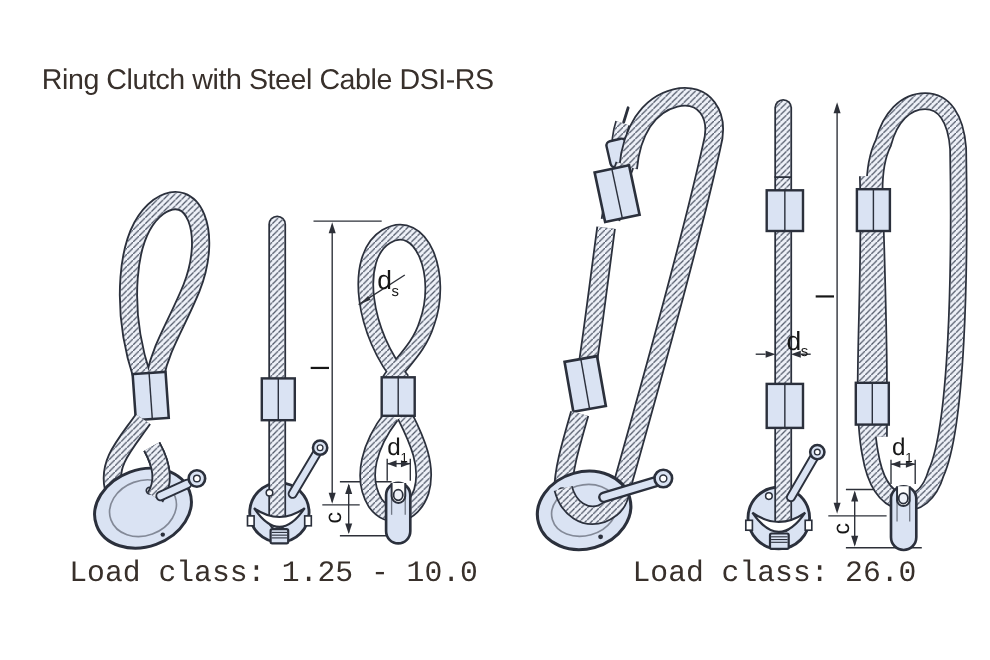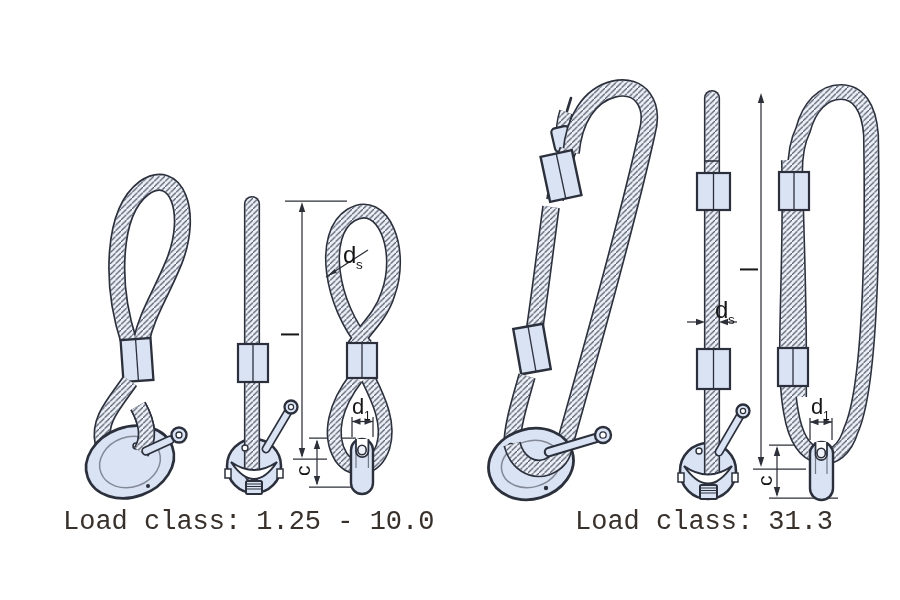--- a/index.html
+++ b/index.html
@@ -32,20 +32,21 @@
   .dim{fill:none;stroke:var(--dimension);stroke-width:1.25;}
   .dimf{fill:var(--dimension);stroke:none;}
   .fs24{font-size:24px;} .fs23{font-size:23px;} .fs22{font-size:22px;}
   .fs21{font-size:21px;} .fs13{font-size:13.5px;} .fs12{font-size:12px;}
 </style>
 </head>
 <body>
 
 <div class="stage">
 
+  <div class="title">Ring Clutch with Steel Cable DSI-RS</div>
 
   <svg width="900" height="600" viewBox="0 0 900 600">
     <defs>
       <pattern id="hatch" width="5.5" height="5.5" patternUnits="userSpaceOnUse">
         <path d="M-1,6.5 L6.5,-1" stroke="var(--hatch)" stroke-width="1.15" fill="none"></path>
       </pattern>
 
       <path id="p1a" d="M129,342 C110,284 112,212 144,188 C176,166 194,212 174,262 C160,296 147,314 141,342"></path>
       <path id="p1b" d="M130,381 C114,404 98,420 103,443 C108,463 130,468 141,452 C149,440 148,424 138,406"></path>
       <path id="p1d" d="M141,452 C149,440 148,424 138,406"></path>
@@ -314,16 +315,16 @@
         <text class="fs12" x="823" y="420">1</text>
       </g>
     </g>
   </svg>
 
   <div class="load" id="load-left">
     <span>Load class:</span><span class="val">1.25 - 10.0</span>
   </div>
 
   <div class="load" id="load-right">
-    <span>Load class:</span><span class="val">31.3</span>
+    <span>Load class:</span><span class="val">26.0</span>
   </div>
 
 </div>
 
 </body></html>

